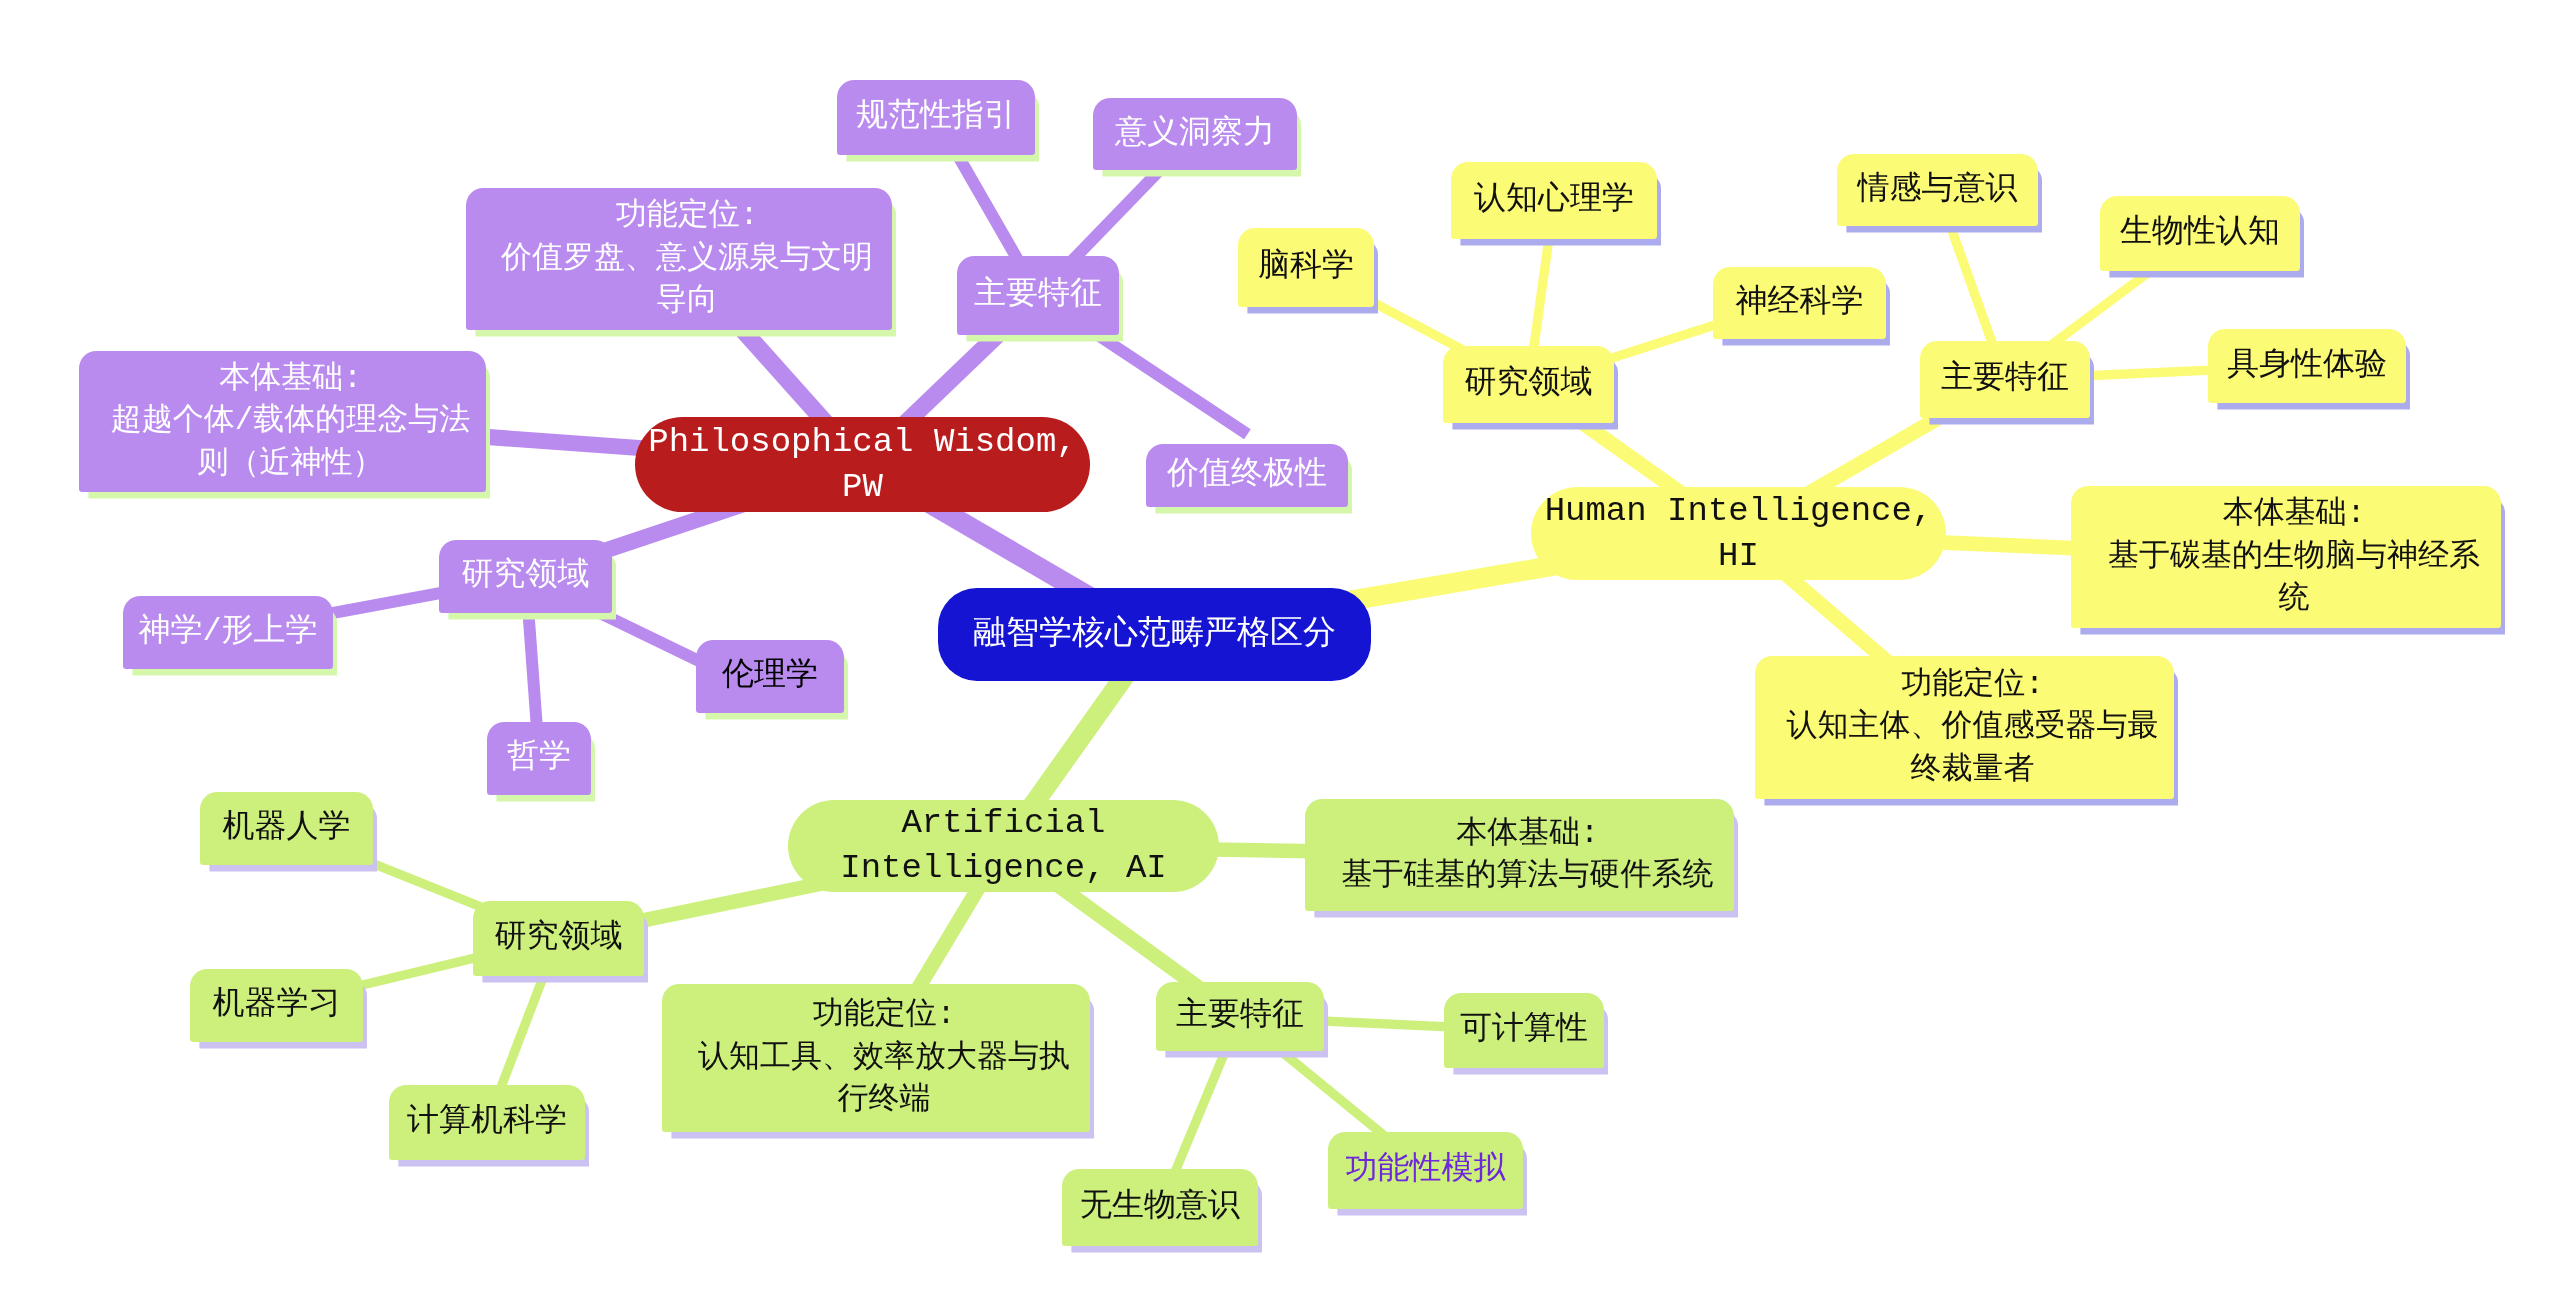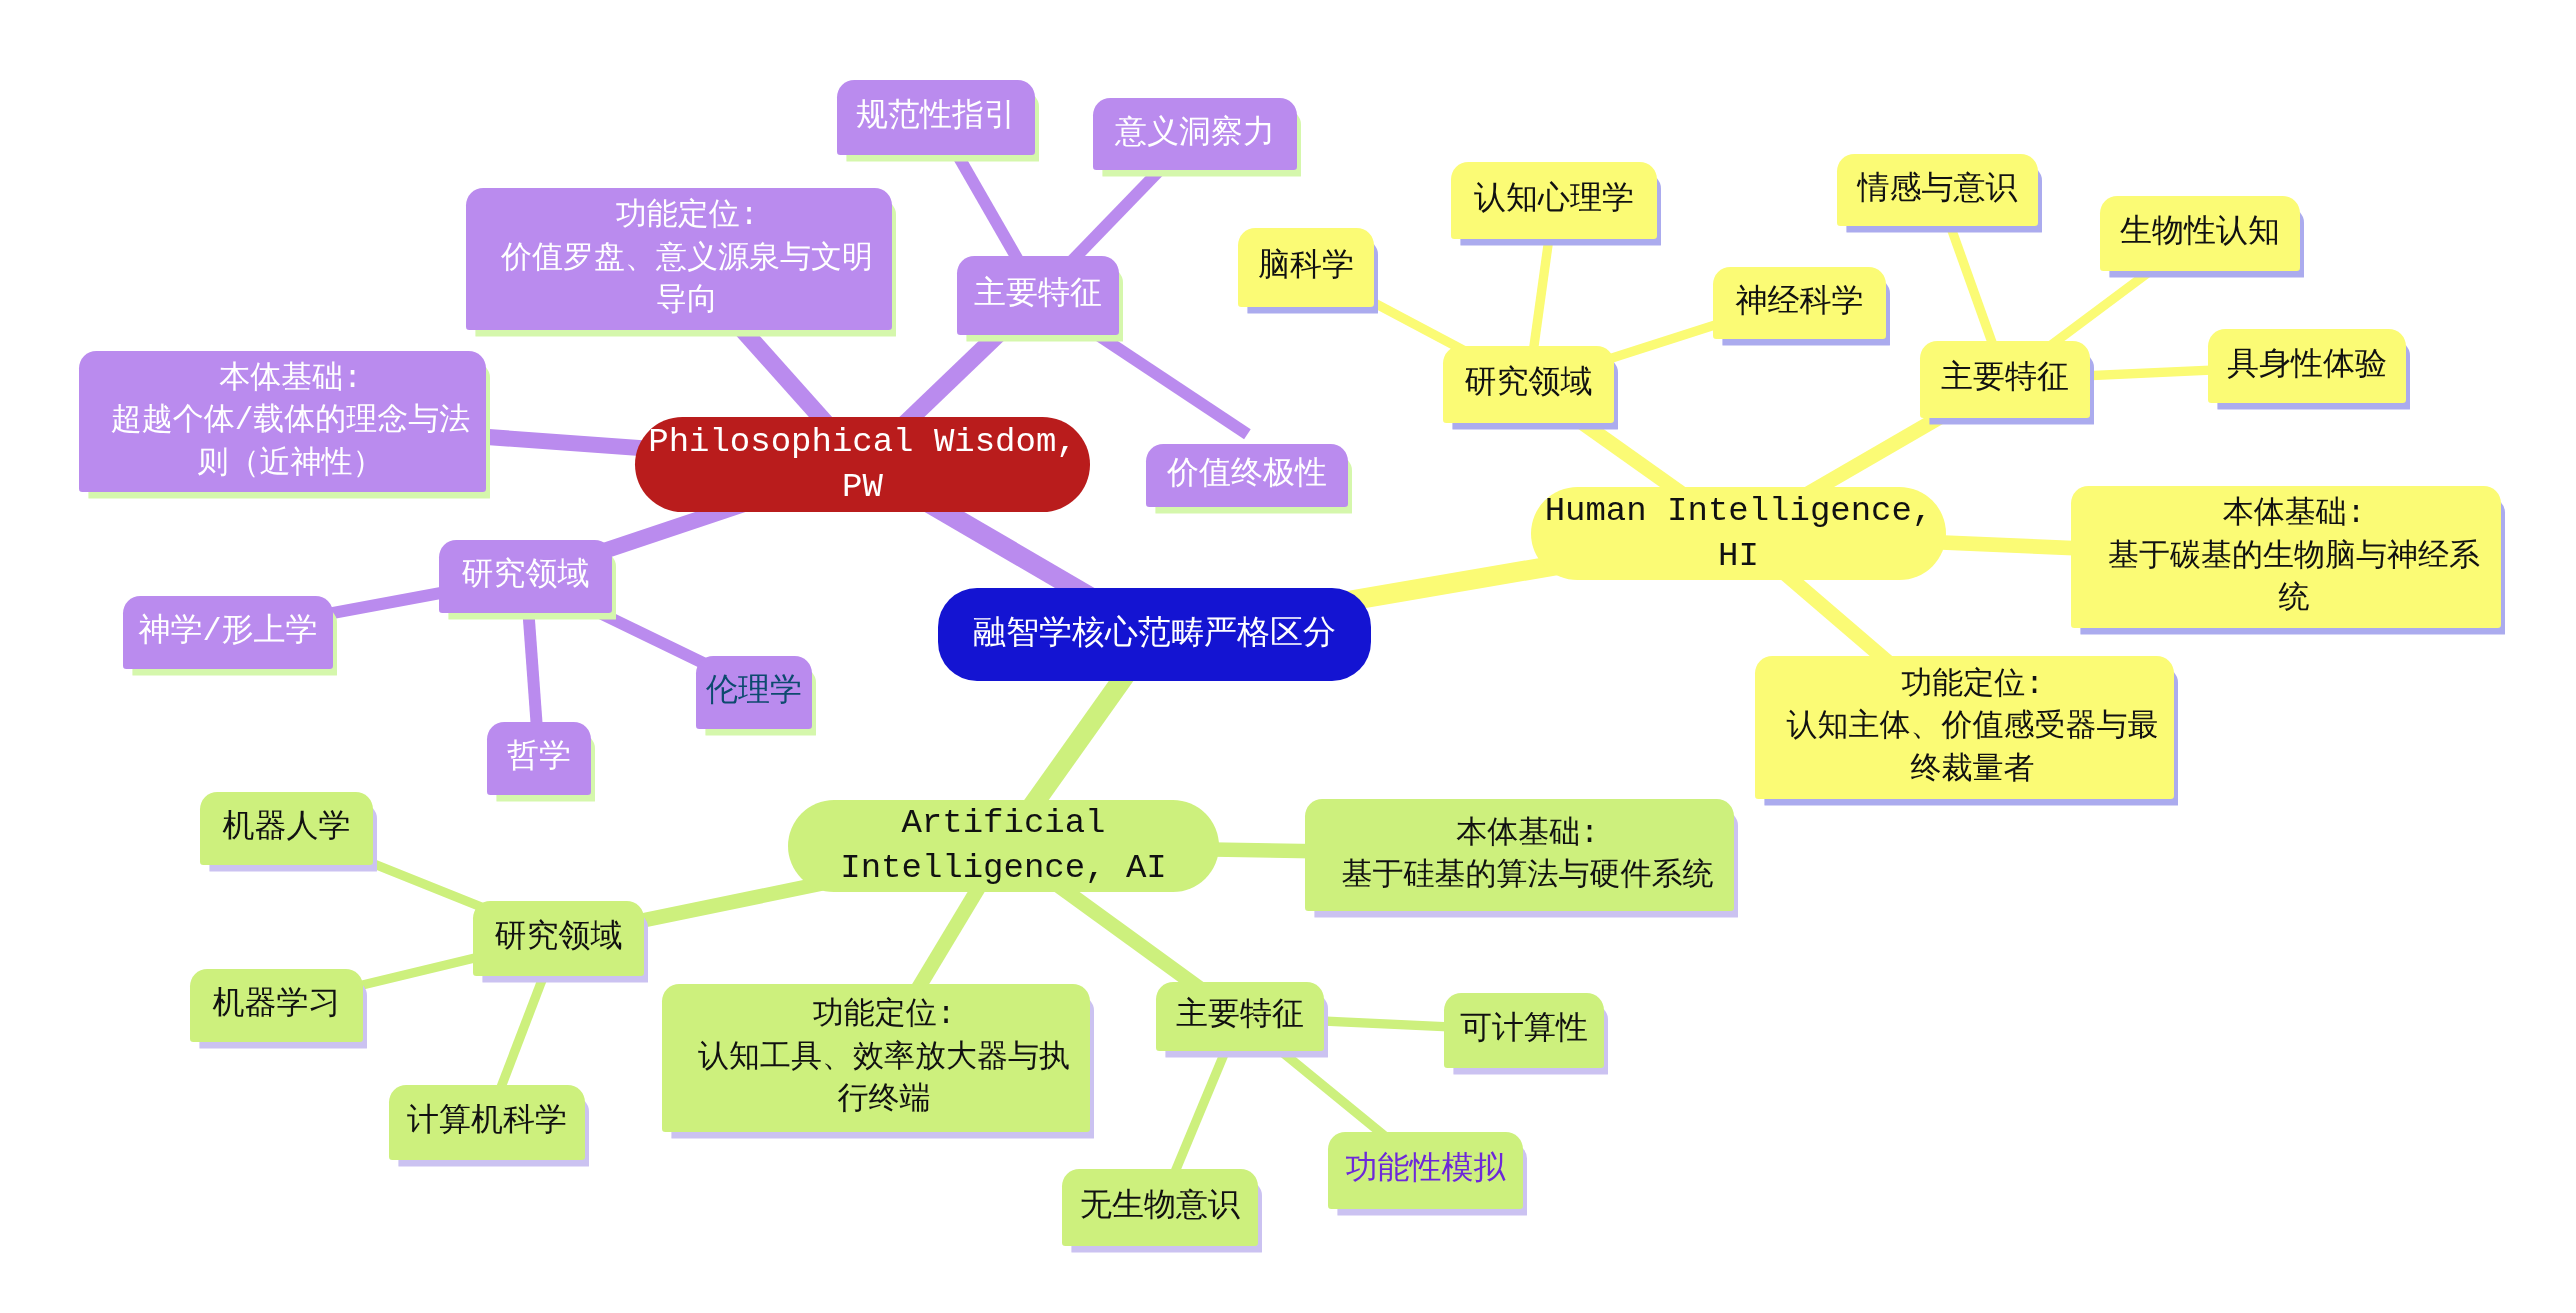--- a/index.html
+++ b/index.html
@@ -108,21 +108,21 @@
     <div class="node block pw" style="left: 466px; top: 188px; width: 426px; height: 142px; background: rgb(186, 139, 238); color: rgb(255, 255, 255); box-shadow: rgb(213, 247, 172) 6.7px 9.3px 0px -2.7px;">功能定位:
 价值罗盘、意义源泉与文明
 导向</div>
     <div class="node block pw" style="left: 79px; top: 351px; width: 407px; height: 141px; background: rgb(186, 139, 238); color: rgb(255, 255, 255); box-shadow: rgb(213, 247, 172) 6.7px 9.3px 0px -2.7px;">本体基础:
 超越个体/载体的理念与法
 则（近神性）</div>
     <div class="node leaf pw" style="left: 1146px; top: 403px; width: 202px; height: 63px; background: rgb(186, 139, 238); color: rgb(255, 255, 255); box-shadow: rgb(213, 247, 172) 6.7px 9.3px 0px -2.7px; margin-top: 41px;">价值终极性</div>
     <div class="node leaf pw" style="left: 439px; top: 540px; width: 173px; height: 73px; background: rgb(186, 139, 238); color: rgb(255, 255, 255); box-shadow: rgb(213, 247, 172) 6.7px 9.3px 0px -2.7px;">研究领域</div>
     <div class="node leaf pw" style="left: 123px; top: 596px; width: 210px; height: 73px; background: rgb(186, 139, 238); color: rgb(255, 255, 255); box-shadow: rgb(213, 247, 172) 6.7px 9.3px 0px -2.7px;">神学/形上学</div>
     <div class="node leaf pw" style="left: 487px; top: 722px; width: 104px; height: 73px; background: rgb(186, 139, 238); color: rgb(255, 255, 255); box-shadow: rgb(213, 247, 172) 6.7px 9.3px 0px -2.7px;">哲学</div>
-    <div class="node leaf pw" style="left: 696px; top: 656px; width: 116px; height: 73px; background: rgb(186, 139, 238); color: #0c4a6e; box-shadow: rgb(213, 247, 172) 6.7px 9.3px 0px -2.7px;">伦理学</div>
+    <div class="node leaf pw" style="left: 696px; top: 640px; width: 148px; height: 73px; background: rgb(186, 139, 238); color: #000000; box-shadow: rgb(213, 247, 172) 6.7px 9.3px 0px -2.7px;">伦理学</div>
     <div class="node main hi" style="left: 1531px; top: 487px; width: 415px; height: 93px; background: rgb(251, 251, 117); color: rgb(17, 17, 17);">Human Intelligence, HI</div>
     <div class="node leaf hi" style="left: 1238px; top: 228px; width: 136px; height: 79px; background: rgb(251, 251, 117); color: rgb(17, 17, 17); box-shadow: rgb(171, 171, 238) 6.7px 9.3px 0px -2.7px;">脑科学</div>
     <div class="node leaf hi" style="left: 1451px; top: 162px; width: 206px; height: 77px; background: rgb(251, 251, 117); color: rgb(17, 17, 17); box-shadow: rgb(171, 171, 238) 6.7px 9.3px 0px -2.7px;">认知心理学</div>
     <div class="node leaf hi" style="left: 1697px; top: 267px; width: 173px; height: 72px; background: rgb(251, 251, 117); color: rgb(17, 17, 17); box-shadow: rgb(171, 171, 238) 6.7px 9.3px 0px -2.7px; margin-left: 16px;">神经科学</div>
     <div class="node leaf hi" style="left: 1443px; top: 346px; width: 171px; height: 77px; background: rgb(251, 251, 117); color: rgb(17, 17, 17); box-shadow: rgb(171, 171, 238) 6.7px 9.3px 0px -2.7px;">研究领域</div>
     <div class="node leaf hi" style="left: 1837px; top: 154px; width: 201px; height: 72px; background: rgb(251, 251, 117); color: rgb(17, 17, 17); box-shadow: rgb(171, 171, 238) 6.7px 9.3px 0px -2.7px;">情感与意识</div>
     <div class="node leaf hi" style="left: 2100px; top: 196px; width: 200px; height: 75px; background: rgb(251, 251, 117); color: rgb(17, 17, 17); box-shadow: rgb(171, 171, 238) 6.7px 9.3px 0px -2.7px;">生物性认知</div>
     <div class="node leaf hi" style="left: 1920px; top: 341px; width: 170px; height: 77px; background: rgb(251, 251, 117); color: rgb(17, 17, 17); box-shadow: rgb(171, 171, 238) 6.7px 9.3px 0px -2.7px;">主要特征</div>
     <div class="node leaf hi" style="left: 2208px; top: 329px; width: 198px; height: 74px; background: rgb(251, 251, 117); color: rgb(17, 17, 17); box-shadow: rgb(171, 171, 238) 6.7px 9.3px 0px -2.7px;">具身性体验</div>
     <div class="node block hi" style="left: 2071px; top: 486px; width: 430px; height: 142px; background: rgb(251, 251, 117); color: rgb(17, 17, 17); box-shadow: rgb(171, 171, 238) 6.7px 9.3px 0px -2.7px;">本体基础:

